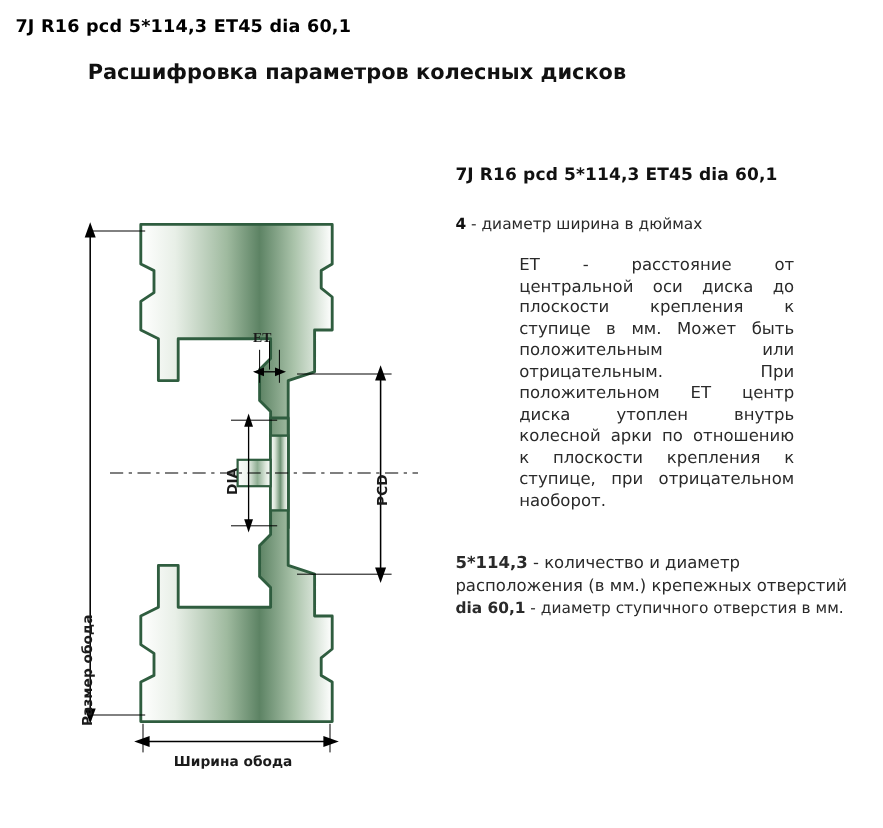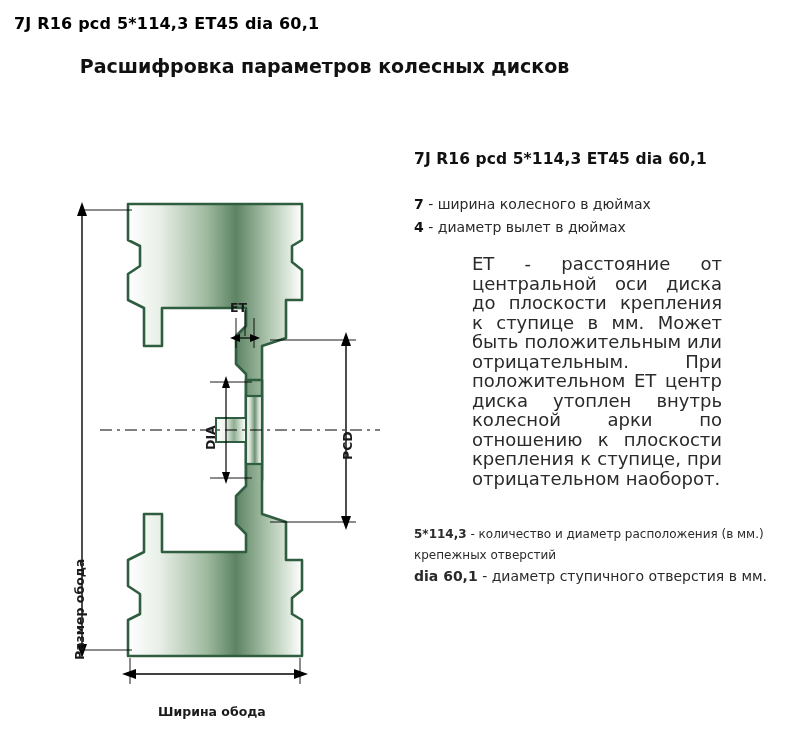--- a/index.html
+++ b/index.html
@@ -59,27 +59,27 @@
     margin-bottom: 2px;
   }
   .rc-line b {
     font-weight: bold;
     color: #111;
   }
   .rc-para {
     margin-top: 16px;
     margin-left: 58px;
     width: 250px;
-    font-size: 18px;
+    font-size: 15px;
     line-height: 19.5px;
     text-align: justify;
   }
   .rc-block2 {
     margin-top: 36px;
-    font-size: 12px;
+    font-size: 15px;
     line-height: 21px;
   }
   .rc-block3 {
     font-size: 14px;
     line-height: 21px;
   }
   
   .drawing {
     position: absolute;
     left: 40px;
@@ -188,34 +188,31 @@
       <line x1="170" y1="328" x2="212" y2="328" stroke="#000" stroke-width="0.9"></line>
 
       <line x1="306" y1="190" x2="306" y2="372" stroke="#000" stroke-width="1.4"></line>
       <polygon points="306,182 301,196 311,196" fill="#000"></polygon>
       <polygon points="306,380 301,366 311,366" fill="#000"></polygon>
       <line x1="230" y1="190" x2="316" y2="190" stroke="#000" stroke-width="0.9"></line>
       <line x1="230" y1="372" x2="316" y2="372" stroke="#000" stroke-width="0.9"></line>
     </svg>
 
     <div class="lbl vert" style="left:32px; top:510px;">Размер обода</div>
-    <div class="lbl" style="left:118px; top:534px;margin-top:20px;">Ширина обода</div>
-    <div class="lbl" style="left:190px; top:150px;">ET</div>
+    <div class="lbl" style="left:118px; top:534px;">Ширина обода</div>
+    <div class="lbl" style="left:190px; top:150px;font-family:Liberation Serif, serif;">ET</div>
     <div class="lbl vert" style="left:163px; top:300px;">DIA</div>
     <div class="lbl vert" style="left:300px; top:310px;">PCD</div>
   </div>
 
   <div class="right-col">
     <div class="rc-code">7J R16 pcd 5*114,3 ET45 dia 60,1</div>
 
     <div class="rc-line">
-      <b>7</b><span> - ширина колесного в дюймах</span>
-    </div>
-    <div class="rc-line">
-      <b>4</b><span> - диаметр вылет в дюймах</span>
+      <b>4</b><span> - диаметр ширина в дюймах</span>
     </div>
 
     <div class="rc-para">ET - расстояние от центральной оси диска до плоскости крепления к ступице в мм. Может быть положительным или отрицательным. При положительном ET центр диска утоплен внутрь колесной арки по отношению к плоскости крепления к ступице, при отрицательном наоборот.</div>
 
     <div class="rc-block2">
       <b>5*114,3</b><span> - количество и диаметр расположения (в мм.) крепежных отверстий</span>
     </div>
 
     <div class="rc-block3">
       <b>dia 60,1</b><span> - диаметр ступичного отверстия в мм.</span>

